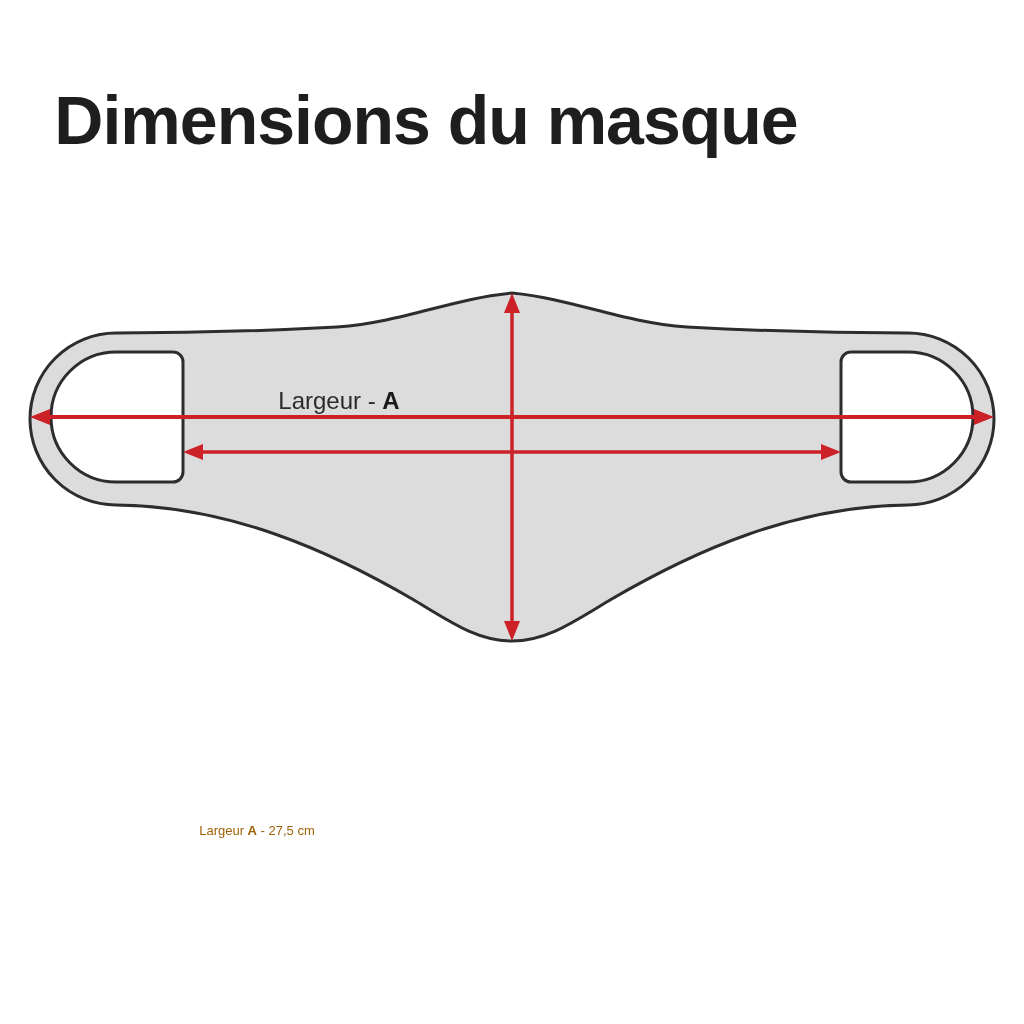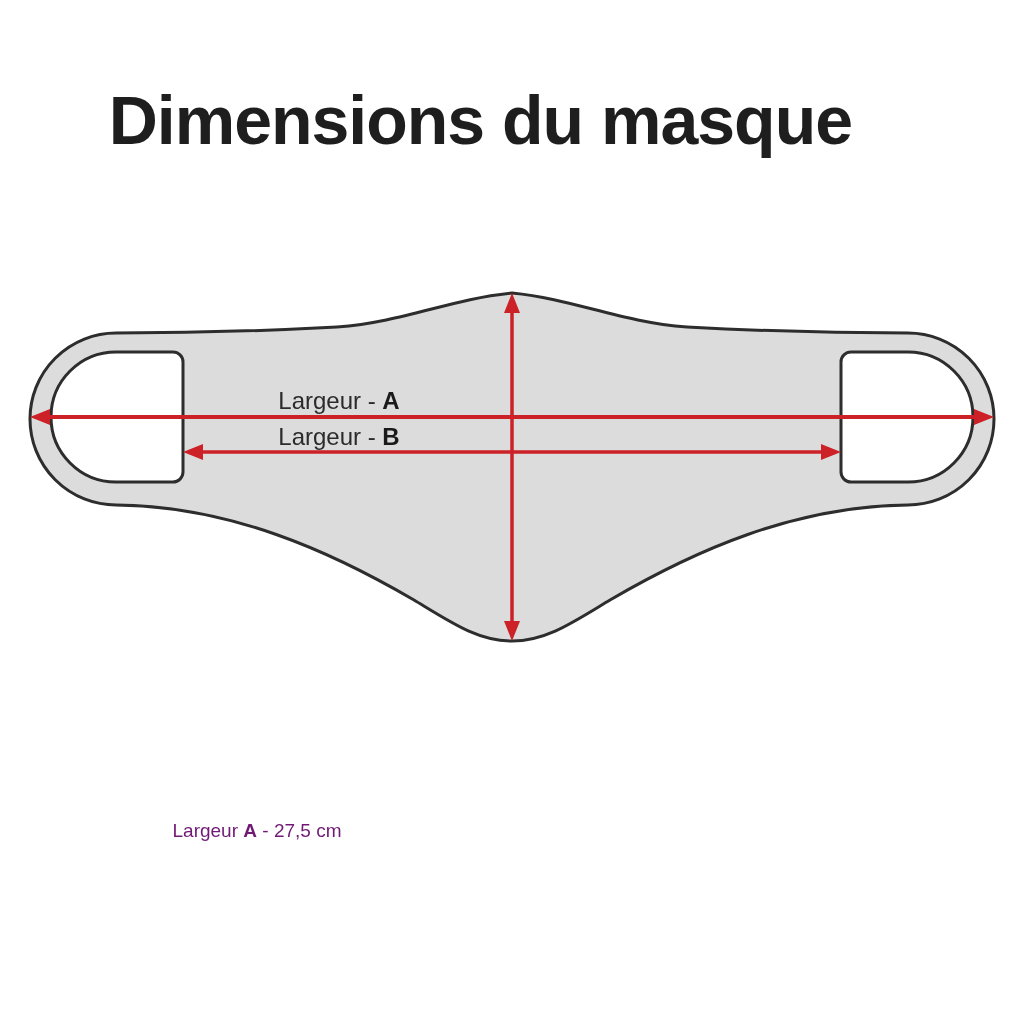--- a/index.html
+++ b/index.html
@@ -15,21 +15,21 @@
     background: var(--color-background);
     font-family: "Liberation Sans", sans-serif;
     color: var(--color-text);
     overflow: hidden;
   }
   .page { position: relative; width: 1024px; height: 1024px; }
 
   .title {
     position: absolute;
     top: 86px; left: 0; width: 852px;
-    text-align: right;
+    text-align: center;
     font-size: 68px;
     font-weight: 700;
     letter-spacing: -1px;
     line-height: 1;
     color: var(--color-text);
   }
 
   .diagram { position: absolute; top: 0; left: 0; width: 1024px; height: 1024px; }
   .diagram svg { position: absolute; top: 0; left: 0; }
 
@@ -59,24 +59,24 @@
   }
   .dim-label b { font-weight: 700; color: #1A1A1A; }
 
   .measurements {
     position: absolute;
     left: 57px; top: 820px;
     width: 400px;
     text-align: center;
   }
   .measurement-row {
-    font-size: 19px;
+    font-size: 13px;
     line-height: 22px;
     margin-bottom: 33px;
-    color: #701a75;
+    color: #a16207;
     white-space: nowrap;
   }
   .measurement-row b { font-weight: 700; }
 </style>
 </head>
 <body>
 
 <div class="page">
 
   <h1 class="title">Dimensions du masque</h1>
@@ -125,21 +125,20 @@
 
       <g class="arrow">
         <line x1="512" y1="309" x2="512" y2="625" stroke-width="3.5"></line>
         <polygon points="512,293 504,313 520,313"></polygon>
         <polygon points="512,641 504,621 520,621"></polygon>
       </g>
     </svg>
 
     <div class="dim-label" style="left:239px; top:390px;"><span>Largeur - </span><b>A</b></div>
 
-    <div class="dim-label" style="left:239px; top:426px;"><span>Largeur - </span><b>B</b></div>
 
   </div>
 
   <div class="measurements">
     <div class="measurement-row"><span>Largeur </span><b>A</b><span> - 27,5 cm</span></div>
   </div>
 
 </div>
 
 </body></html>

